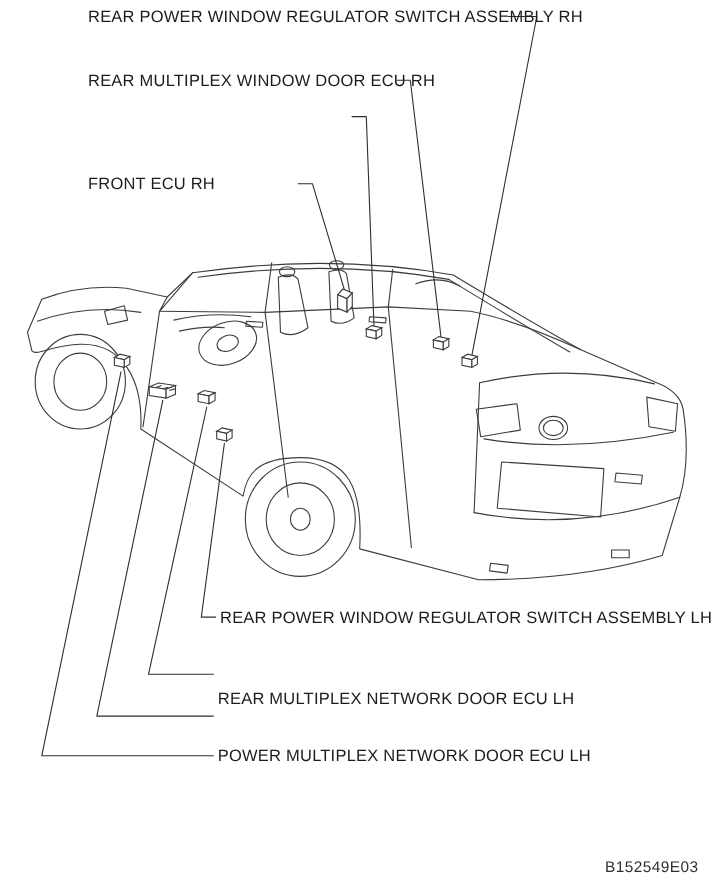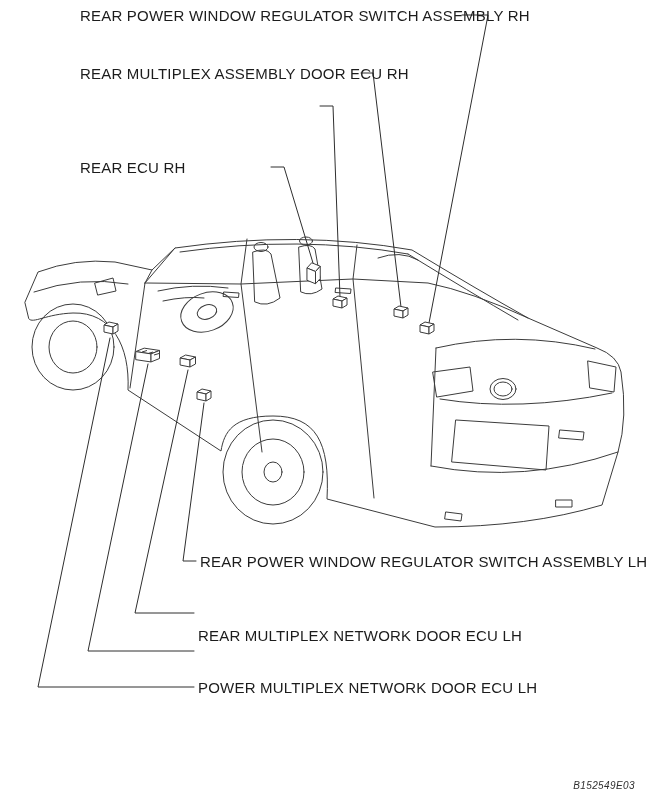--- a/index.html
+++ b/index.html
@@ -18,24 +18,23 @@
     font-size: 15px;
     line-height: 16px;
     letter-spacing: 0.2px;
     color: #1c1c1c;
     white-space: nowrap;
   }
   .label span { display: block; }
   .fig-code {
     position: absolute;
     right: 14px; top: 780px;
-    font-size: 10px;
+    font-size: 14px;
     letter-spacing: 0.4px;
     color: #2f2f2f;
-    font-style: italic;
   }
 </style>
 </head>
 <body>
 
 <div class="page">
 
   <svg class="art" width="649" height="803" viewBox="0 0 649 803">
     <defs>
       <symbol id="cbox" viewBox="0 0 16 14" overflow="visible">
@@ -142,26 +141,26 @@
         <use href="#cbox" width="16" height="14" transform="translate(419,321)"></use>
       </g>
     </g>
   </svg>
 
   <div class="label" style="left:80px; top:8px">
     <span>REAR POWER WINDOW REGULATOR SWITCH ASSEMBLY RH</span>
   </div>
 
   <div class="label" style="left:80px; top:66px">
-    <span>REAR MULTIPLEX ASSEMBLY DOOR ECU RH</span>
+    <span>REAR MULTIPLEX WINDOW DOOR ECU RH</span>
   </div>
 
 
   <div class="label" style="left:80px; top:160px">
-    <span>REAR ECU RH</span>
+    <span>FRONT ECU RH</span>
   </div>
 
   <div class="label" style="left:200px; top:554px">
     <span>REAR POWER WINDOW REGULATOR SWITCH ASSEMBLY LH</span>
   </div>
 
   <div class="label" style="left:198px; top:628px">
     <span>REAR MULTIPLEX NETWORK DOOR ECU LH</span>
   </div>
 

